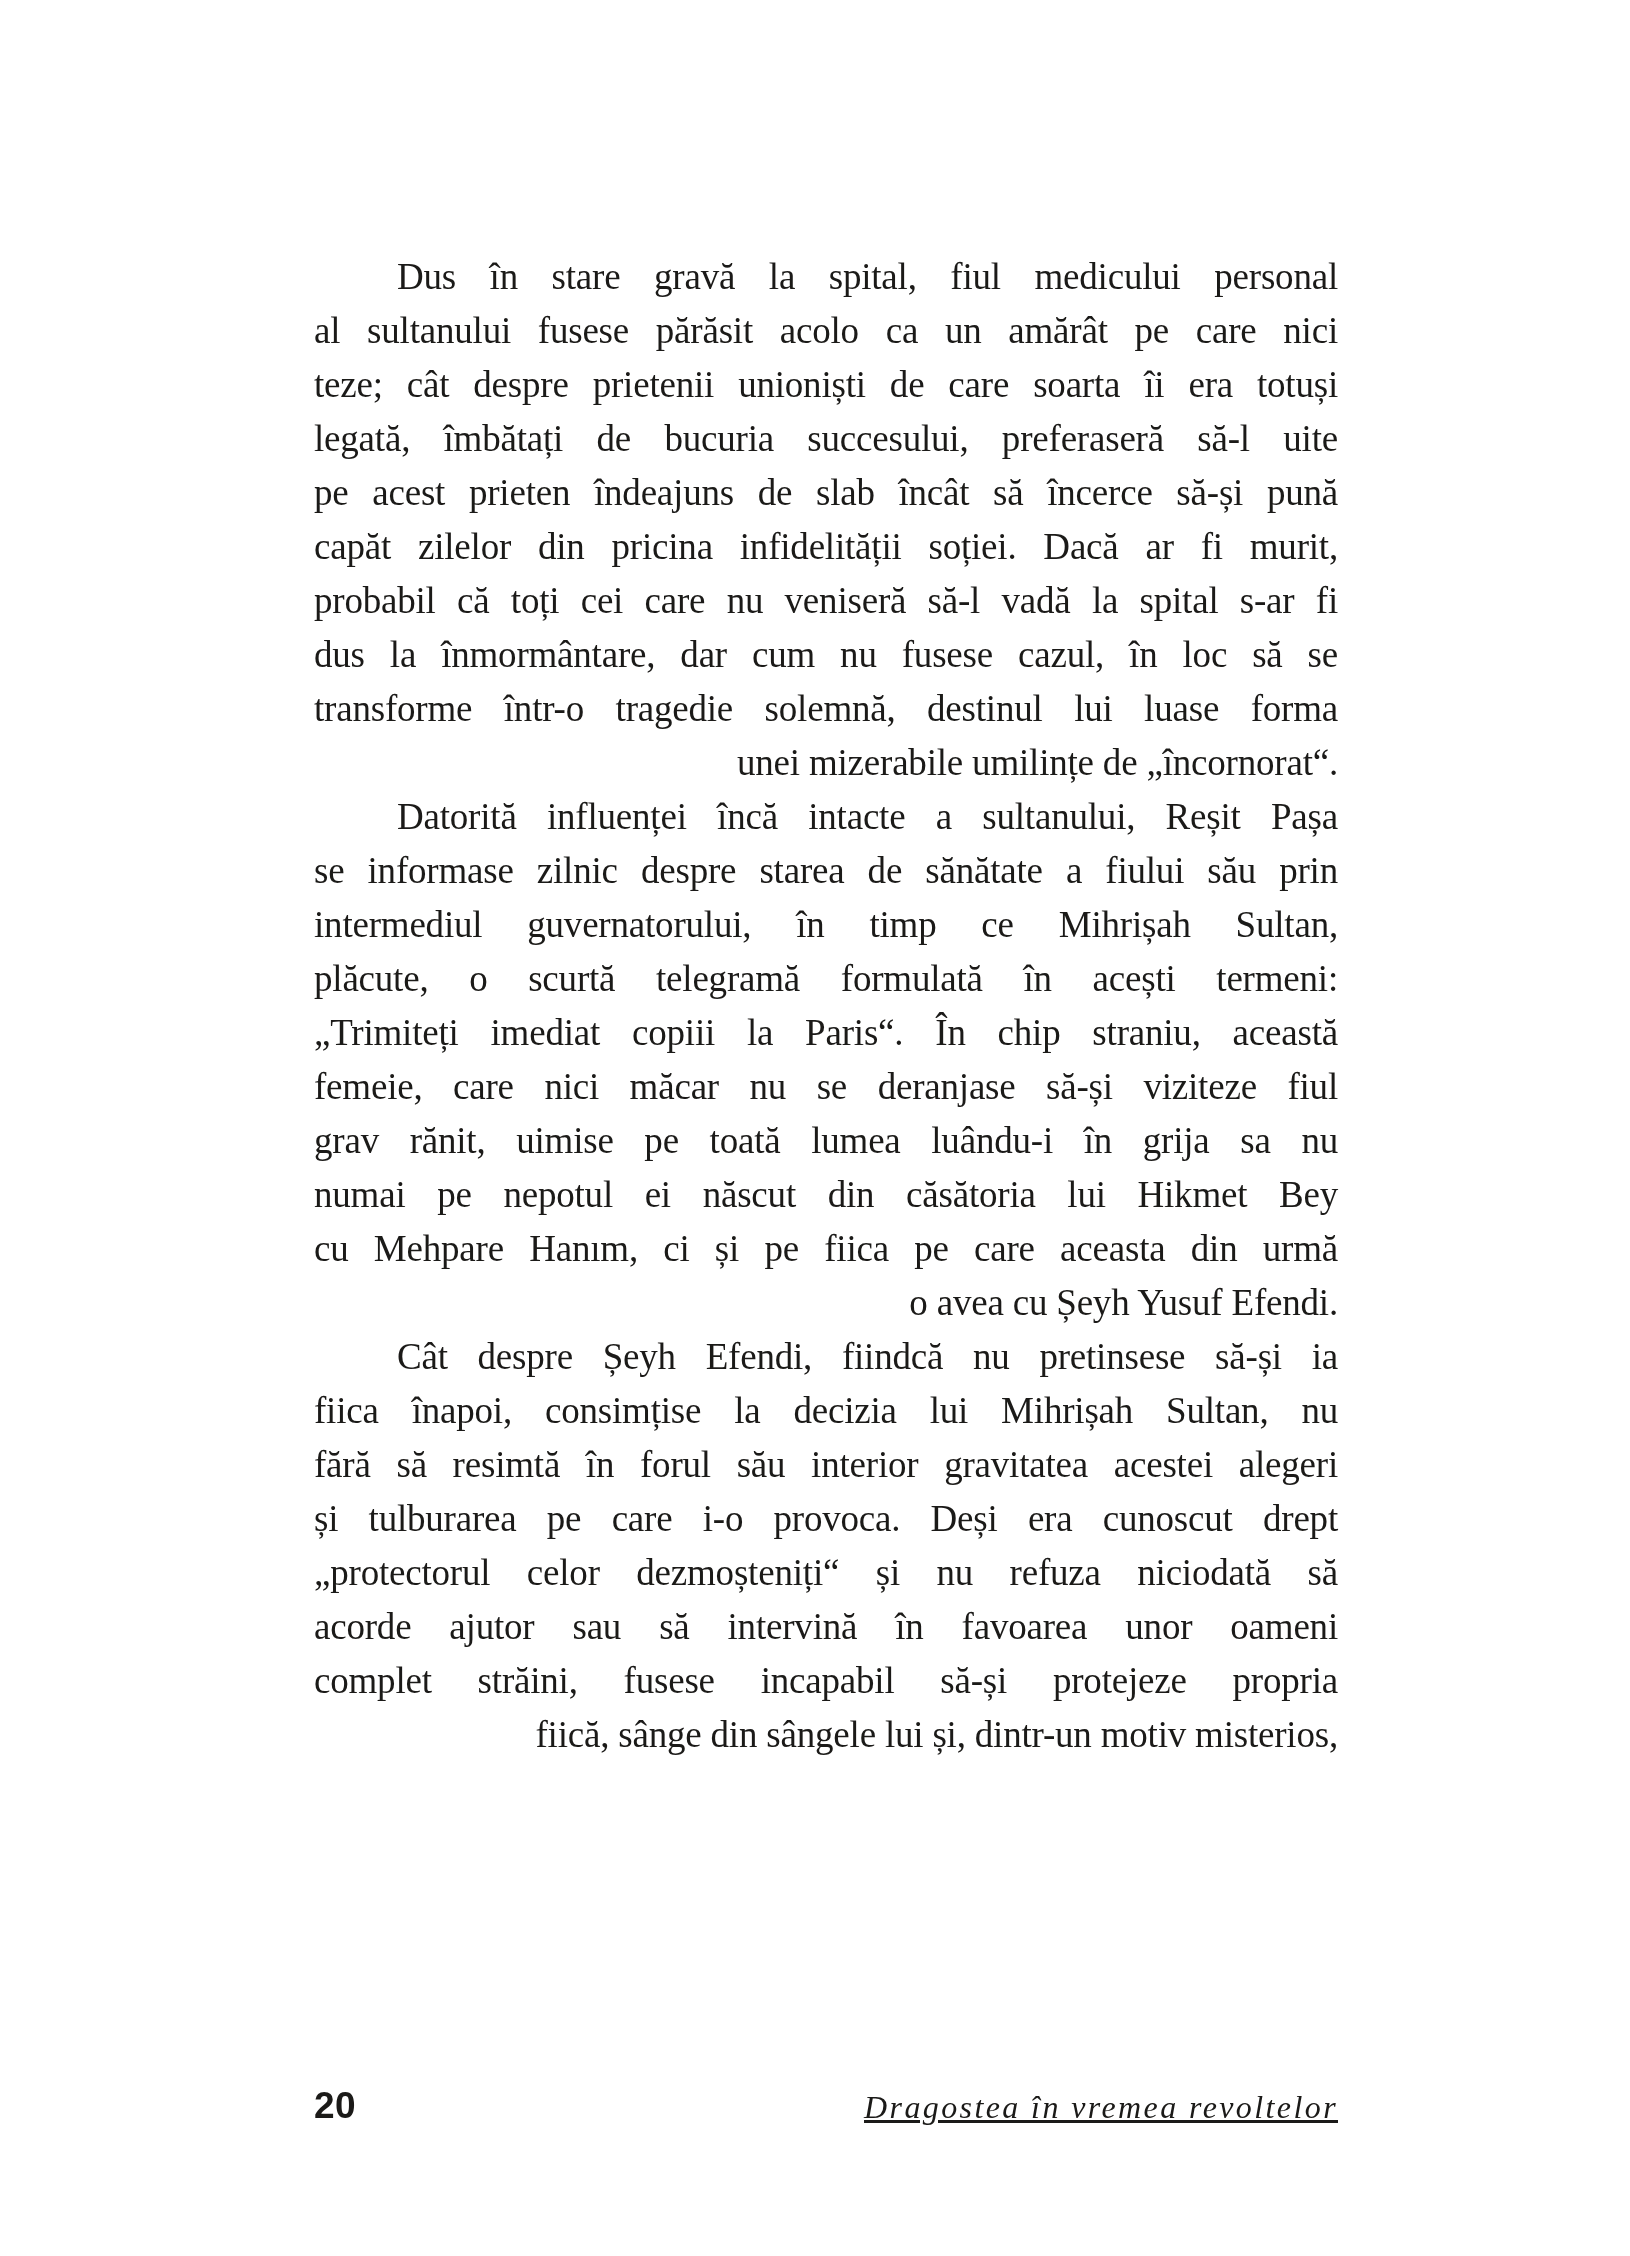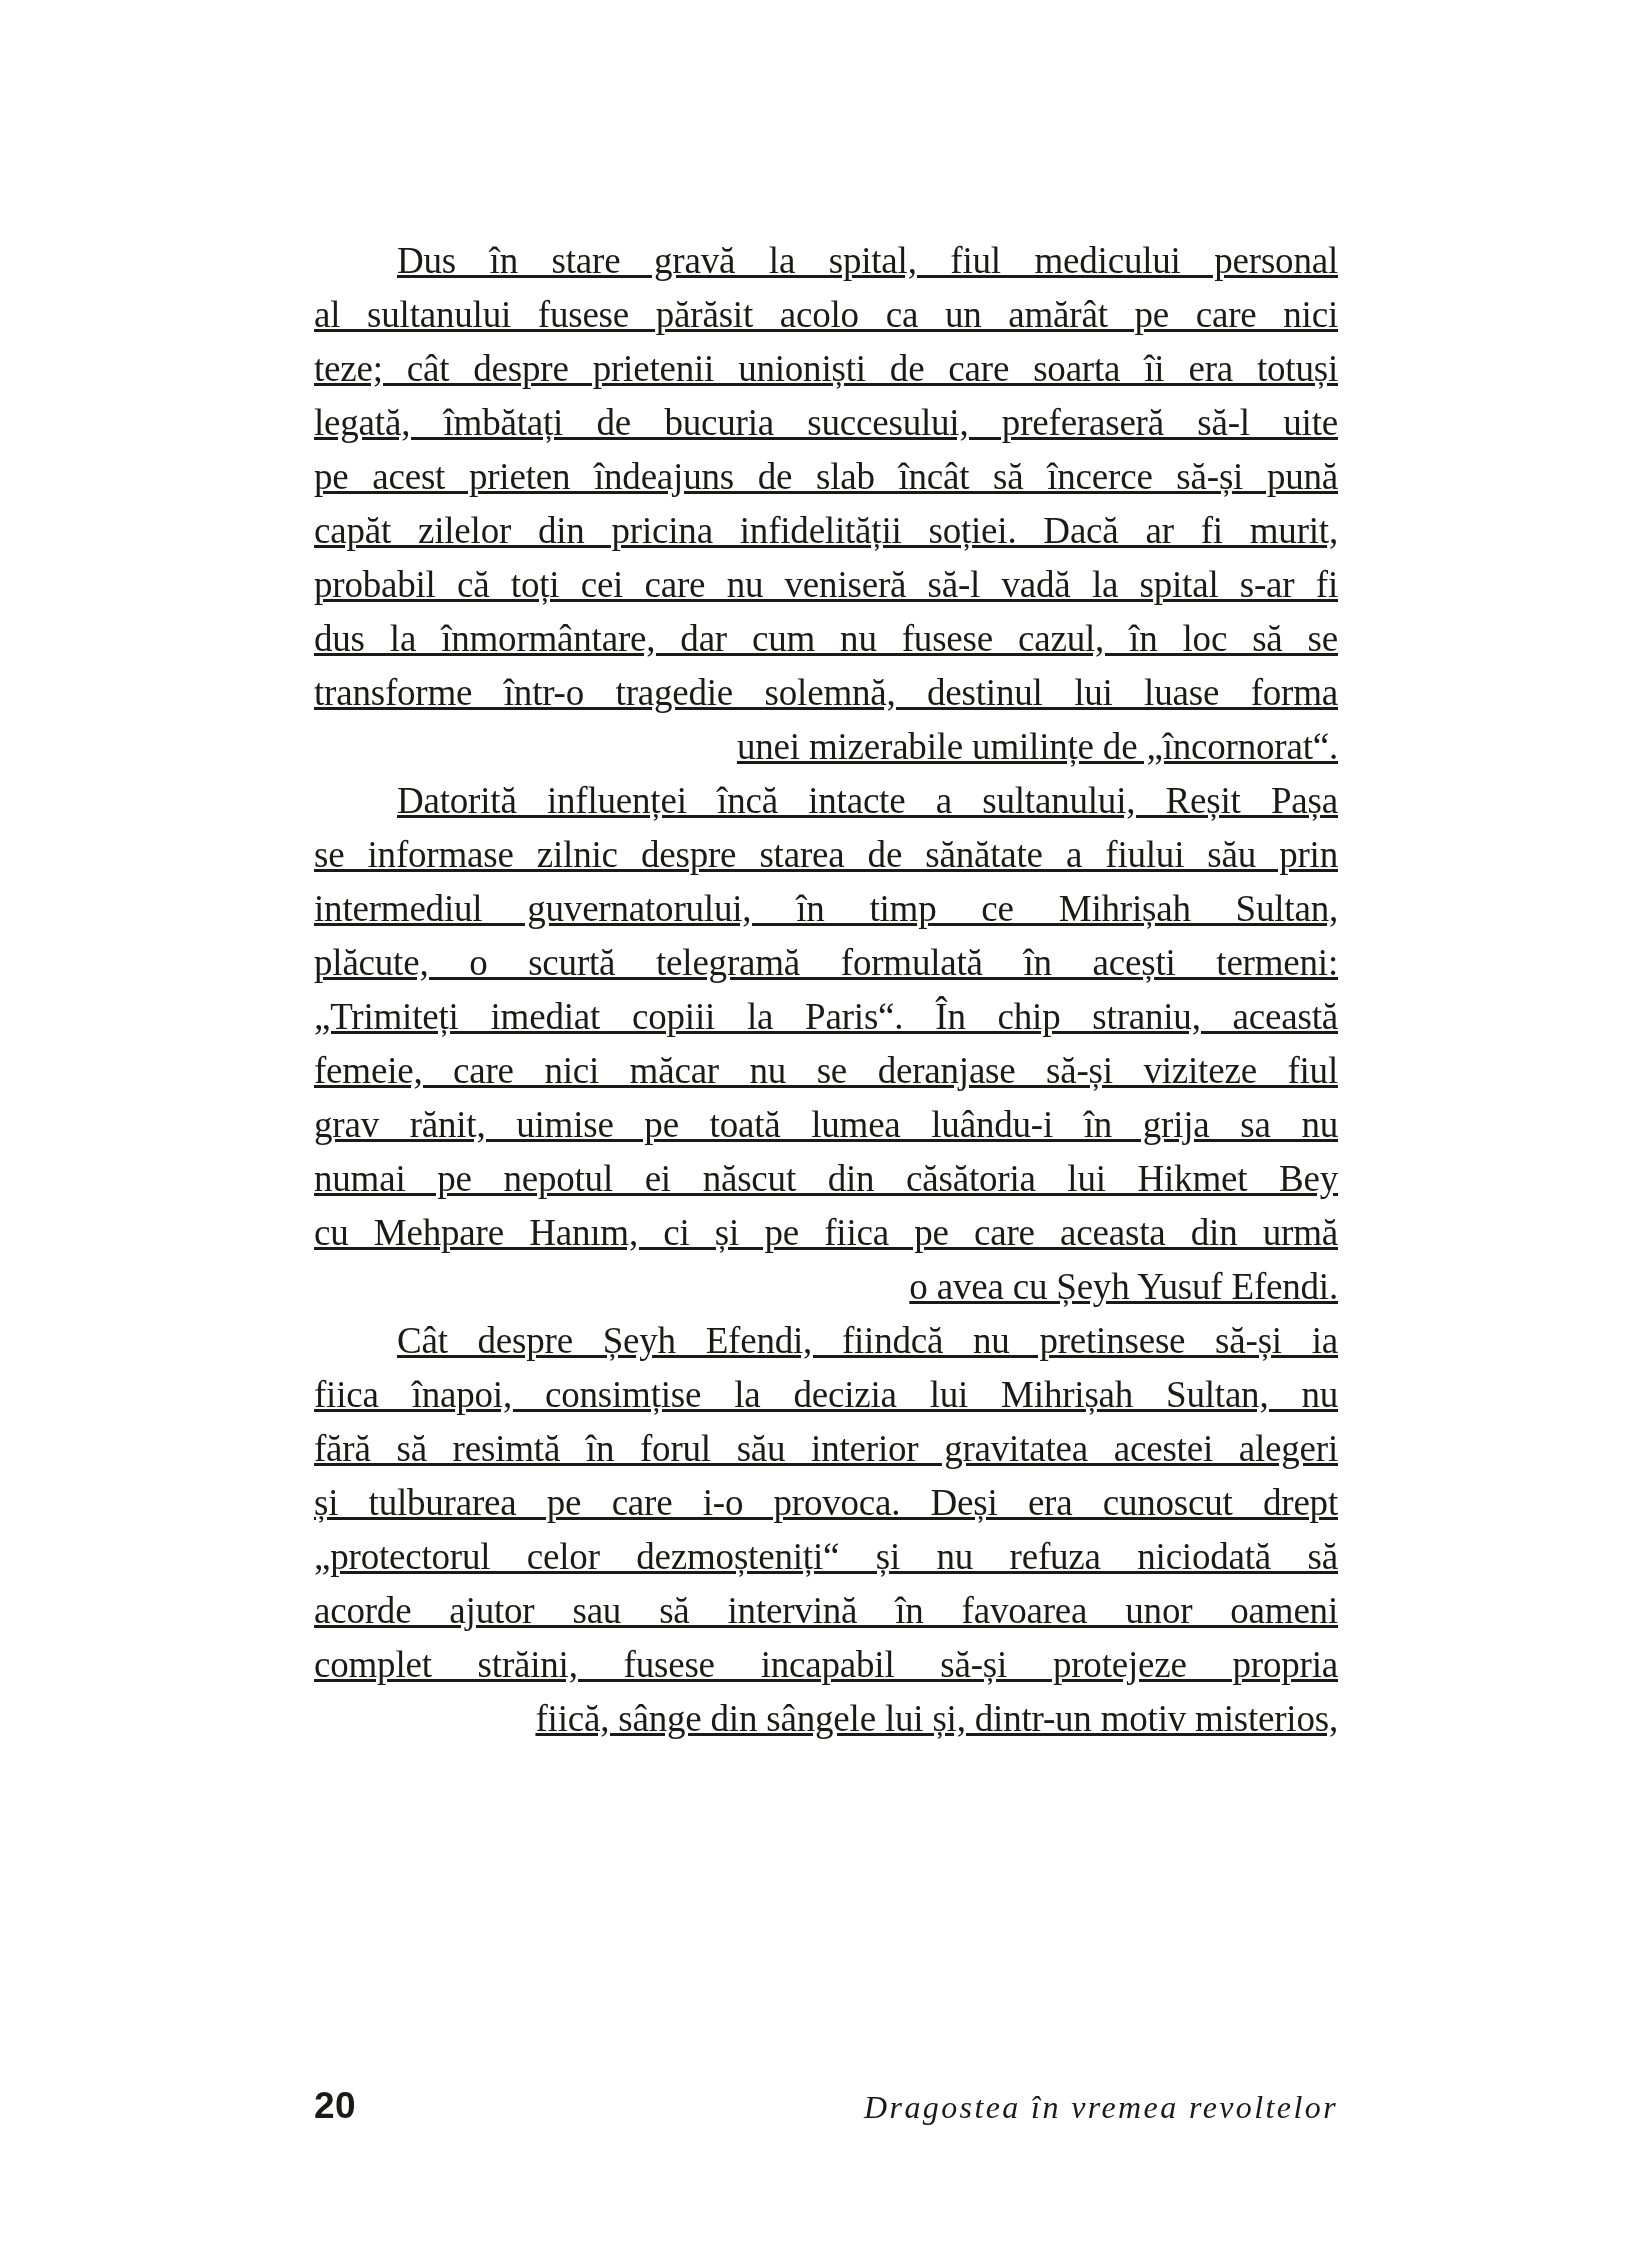--- a/index.html
+++ b/index.html
@@ -15,27 +15,26 @@
     overflow: hidden;
   }
   .page {
     position: absolute;
     inset: 0;
     background: #ffffff;
   }
   .text-block {
     position: absolute;
     left: 314px;
-    top: 234px;
+    top: 250px;
     width: 1024px;
     font-size: 37px;
     line-height: 54px;
     color: #1b1a18;
     letter-spacing: -0.2px;
-    text-decoration: underline;
   }
   .para {
     margin: 0;
   }
   .line {
     text-align: justify;
     text-align-last: justify;
   }
   .line.last {
     text-align: right;
@@ -58,20 +57,21 @@
     font-family: "Liberation Sans", sans-serif;
     font-weight: 700;
     font-size: 37px;
     letter-spacing: 0.5px;
   }
   .running-title {
     font-family: "Liberation Serif", serif;
     font-style: italic;
     font-size: 32px;
     letter-spacing: 2.4px;
+    text-decoration: underline;
   }
 </style>
 </head>
 <body>
 
 <div class="page">
 
   <main class="text-block">
       <div class="para">
         <div class="line indent">Dus în stare gravă la spital, fiul medicului personal</div>

